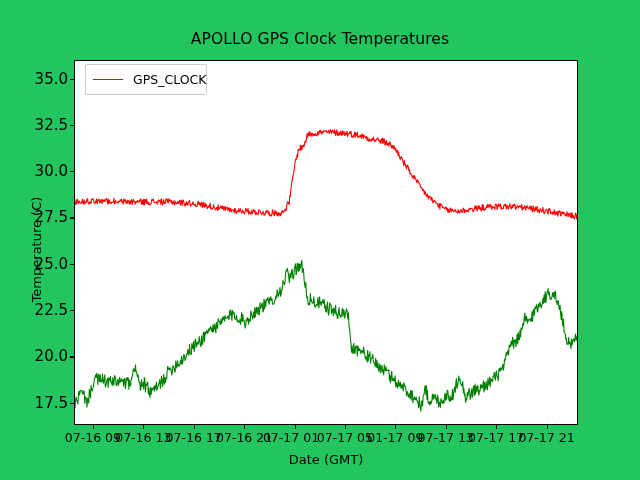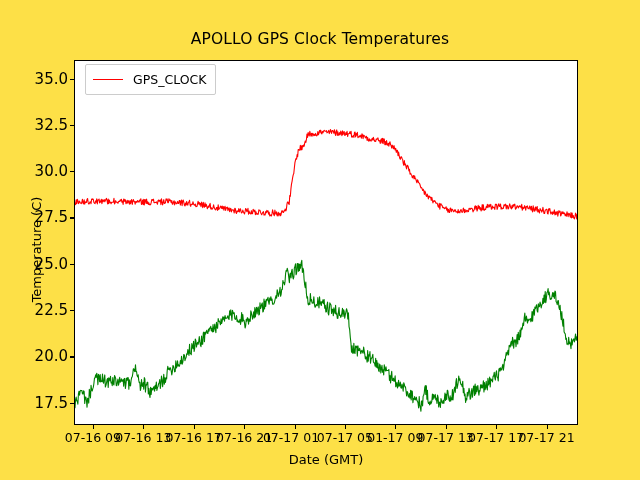--- a/index.html
+++ b/index.html
@@ -12,21 +12,21 @@
     height: 480px;
     font-family: "DejaVu Sans", sans-serif;
     overflow: hidden;
     position: relative;
   }
   #figure {
     position: absolute;
     left: 0; top: 0;
     width: 640px;
     height: 480px;
-    background: #fde047;
+    background: #22c55e;
   }
   .fig-title {
     position: absolute;
     left: 0;
     top: 30px;
     width: 640px;
     text-align: center;
     font-size: 15.5px;
     color: #000000;
     letter-spacing: 0.1px;
@@ -97,21 +97,21 @@
     height: 4px;
     background: #000000;
   }
   #legend {
     position: absolute;
     left: 85px;
     top: 64px;
     border: 1px solid #cccccc;
     border-radius: 2px;
     background: #ffffff;
-    padding: 5px 9px 5px 7px;
+    padding: 5px 0 5px 7px;
   }
   .legend-row {
     display: flex;
     align-items: center;
     height: 19px;
   }
   .legend-swatch {
     width: 30px;
     height: 0;
     border-top-width: 1.4px;

